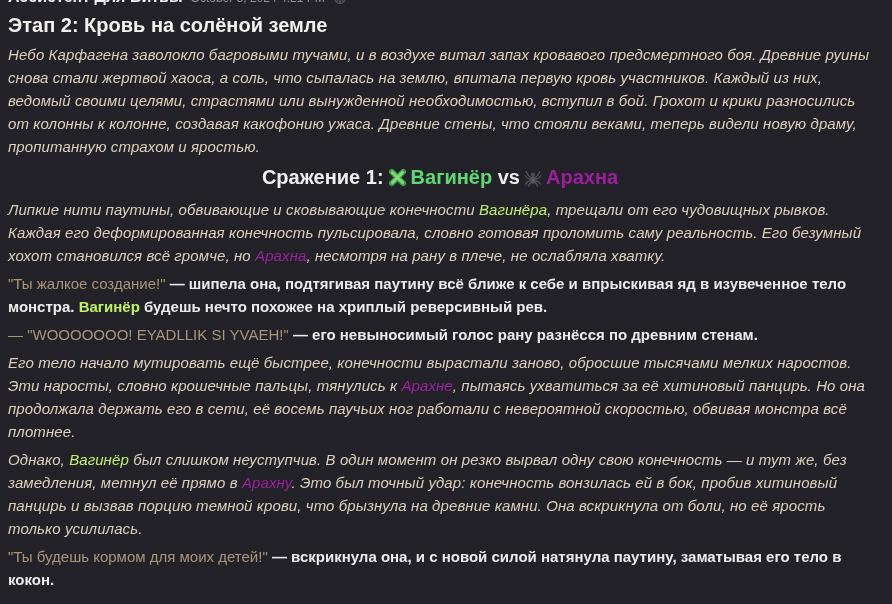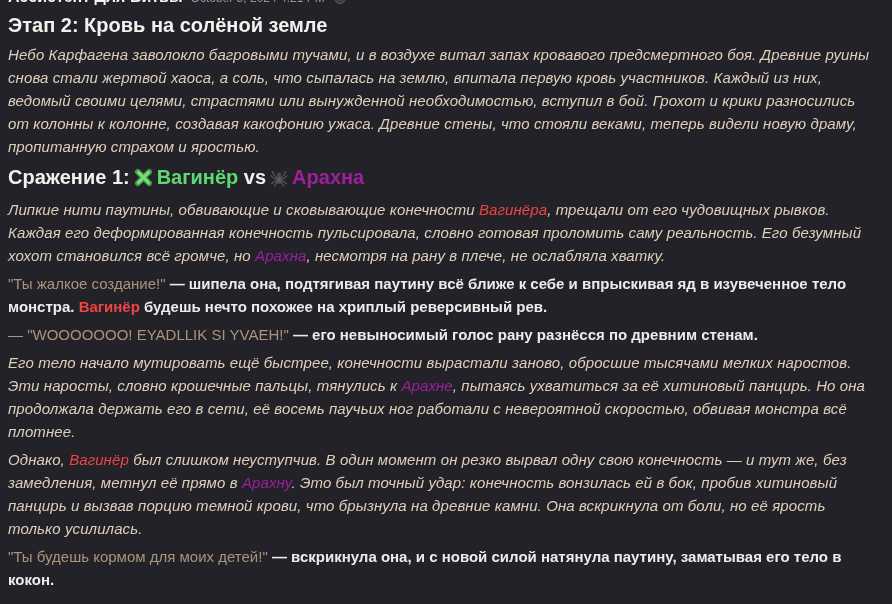--- a/index.html
+++ b/index.html
@@ -8,26 +8,26 @@
     background:#242229;
     font-family:"Liberation Sans","DejaVu Sans",sans-serif;
     -webkit-font-smoothing:antialiased;
   }
   .msg{padding:0 20px 0 8px;margin-top:-13px;}
   .hdr{display:flex;align-items:baseline;gap:8px;white-space:nowrap;line-height:20px;}
   .hdr .u{color:#f2f3f5;font-weight:700;font-size:16px;cursor:pointer;}
   .hdr .t{color:#8e959e;font-size:12px;}
   .hdr .emj{align-self:center;display:inline-flex;}
   h2{color:#f2f1ed;font-size:20px;line-height:25px;margin:5px 0 2px;font-weight:700;}
-  h2.battle{margin-top:7px;margin-bottom:3px;}
+  h2.battle{margin-top:7px;margin-bottom:3px;text-align:center;}
   h2 .ico{display:inline-block;vertical-align:-3px;margin:0 4px;}
   p{font-size:15px;line-height:23px;margin:5px 0;}
   .p-nar{color:#ddd0bb;font-style:italic;font-weight:500;letter-spacing:.1px;}
   .p-dlg{color:#edecea;font-weight:700;}
-  .seg-green{color:#ef4444;}
+  .seg-green{color:#bef264;}
   .seg-purple{color:#9c1f9e;}
   .seg-quote{color:#a9967a;font-weight:400;}
   .fighter-green{color:#5cd973;}
   .fighter-purple{color:#9c1f9e;}
 </style>
 </head>
 <body>
 
 <div class="msg">
 

